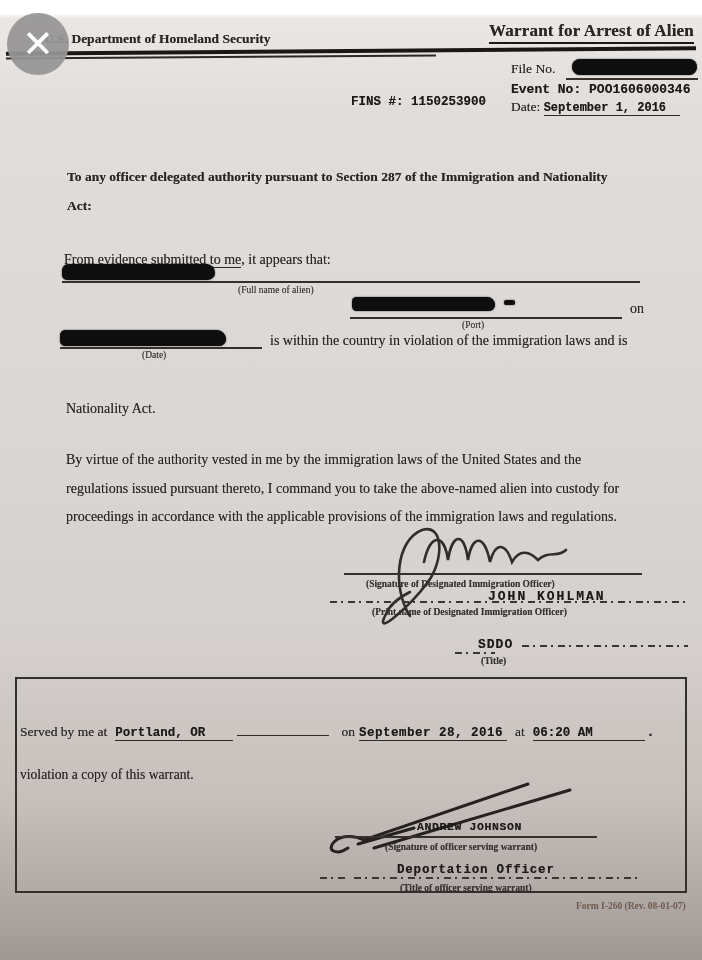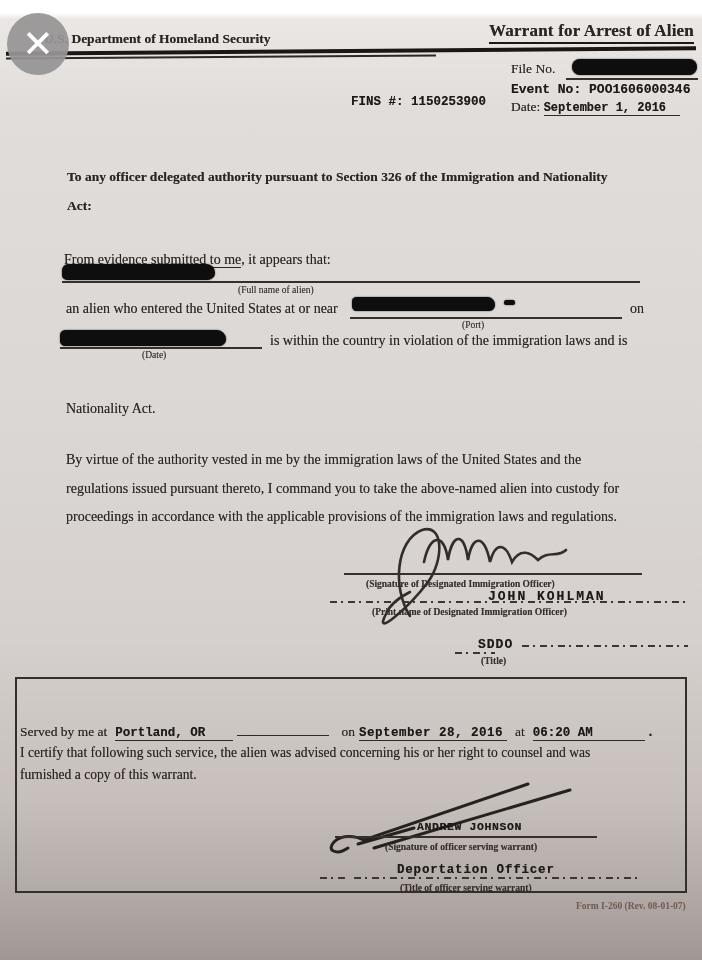--- a/index.html
+++ b/index.html
@@ -49,30 +49,29 @@
   <div class="abs serif" style="left:511px;top:61px;font-size:13.5px;">File No.</div>
   <div class="abs redact" style="left:572px;top:59px;width:125px;height:16px;"></div>
   <div class="abs rule" style="left:566px;top:78px;width:132px;"></div>
 
   <div class="abs mono" style="left:511px;top:82px;"><span>Event No:</span>&nbsp;<span>POO1606000346</span></div>
 
   <div class="abs mono" style="left:351px;top:95px;font-size:12.5px;"><span>FINS #:</span>&nbsp;<span>1150253900</span></div>
 
   <div class="abs serif" style="left:511px;top:99px;font-size:13.5px;"><span>Date:</span>&nbsp;<span class="mono uline" style="font-size:12px;padding-right:14px;">September 1, 2016</span></div>
 
-  <div class="abs serif bold" style="left:67px;top:169px;font-size:13.5px;">To any officer delegated authority pursuant to Section 326 of the Immigration and Nationality</div>
+  <div class="abs serif bold" style="left:67px;top:169px;font-size:13.5px;">To any officer delegated authority pursuant to Section 287 of the Immigration and Nationality</div>
   <div class="abs serif bold" style="left:67px;top:198px;font-size:13.5px;">Act:</div>
 
   <div class="abs serif" style="left:64px;top:252px;"><span>From evidence </span><span class="uline">submitted to me</span><span>, it appears that:</span></div>
 
   <div class="abs redact" style="left:62px;top:264px;width:153px;height:16px;border-radius:9px 12px 10px 7px;"></div>
   <div class="abs rule" style="left:62px;top:281px;width:578px;"></div>
   <div class="abs cap" style="left:238px;top:285px;">(Full name of alien)</div>
 
-  <div class="abs serif" style="left:66px;top:301px;">an alien who entered the United States at or near</div>
   <div class="abs redact" style="left:352px;top:297px;width:143px;height:14px;border-radius:7px 12px 9px 7px;"></div>
   <div class="abs redact" style="left:504px;top:300px;width:11px;height:5px;border-radius:3px;"></div>
   <div class="abs rule" style="left:350px;top:317px;width:272px;"></div>
   <div class="abs serif" style="left:630px;top:301px;">on</div>
   <div class="abs cap" style="left:462px;top:320px;">(Port)</div>
 
   <div class="abs redact" style="left:60px;top:330px;width:166px;height:16px;border-radius:8px 14px 10px 8px;"></div>
   <div class="abs rule" style="left:60px;top:347px;width:202px;"></div>
   <div class="abs cap" style="left:142px;top:350px;">(Date)</div>
   <div class="abs serif" style="left:270px;top:333px;">is within the country in violation of the immigration laws and is</div>
@@ -105,22 +104,21 @@
     <span class="serif" style="font-size:13.5px;">Served by me at</span>
     <span class="mono uline" style="font-size:12.5px;padding-right:28px;margin-left:4px;">Portland, OR</span>
     <span class="uline" style="display:inline-block;width:92px;"></span>
     <span class="serif" style="font-size:13.5px;margin-left:8px;">on</span>
     <span class="mono uline" style="font-size:12.5px;padding-right:4px;letter-spacing:.5px;">September 28, 2016</span>
     <span class="serif" style="font-size:13.5px;margin-left:4px;">at</span>
     <span class="mono uline" style="font-size:12.5px;padding-right:52px;margin-left:4px;">06:20 AM</span>
     <span class="serif bold">.</span>
   </div>
 
-  <div class="abs serif" style="left:20px;top:745px;font-size:13.6px;">I certify that following such service, the alien was advised concerning his or her right to counsel and was</div>
-  <div class="abs serif" style="left:20px;top:767px;font-size:13.6px;">furnished a copy of this warrant.</div>
+  <div class="abs serif" style="left:20px;top:767px;font-size:13.6px;">violation a copy of this warrant.</div>
 
   <svg class="abs" style="left:318px;top:778px;" width="290" height="80" viewBox="0 0 290 80">
     <g fill="none" stroke="#1d1a17" stroke-width="3" stroke-linecap="round" opacity="0.95">
       <path d="M30,70 C18,78 8,72 16,64 C24,56 38,58 46,62 L210,6"></path>
       <path d="M56,70 L252,12"></path>
       <path d="M40,66 L96,50"></path>
     </g>
   </svg>
   <div class="abs mono" style="left:417px;top:820px;font-size:11.5px;letter-spacing:.6px;">ANDREW JOHNSON</div>
   <div class="abs rule" style="left:335px;top:836px;width:262px;height:1.7px;"></div>

